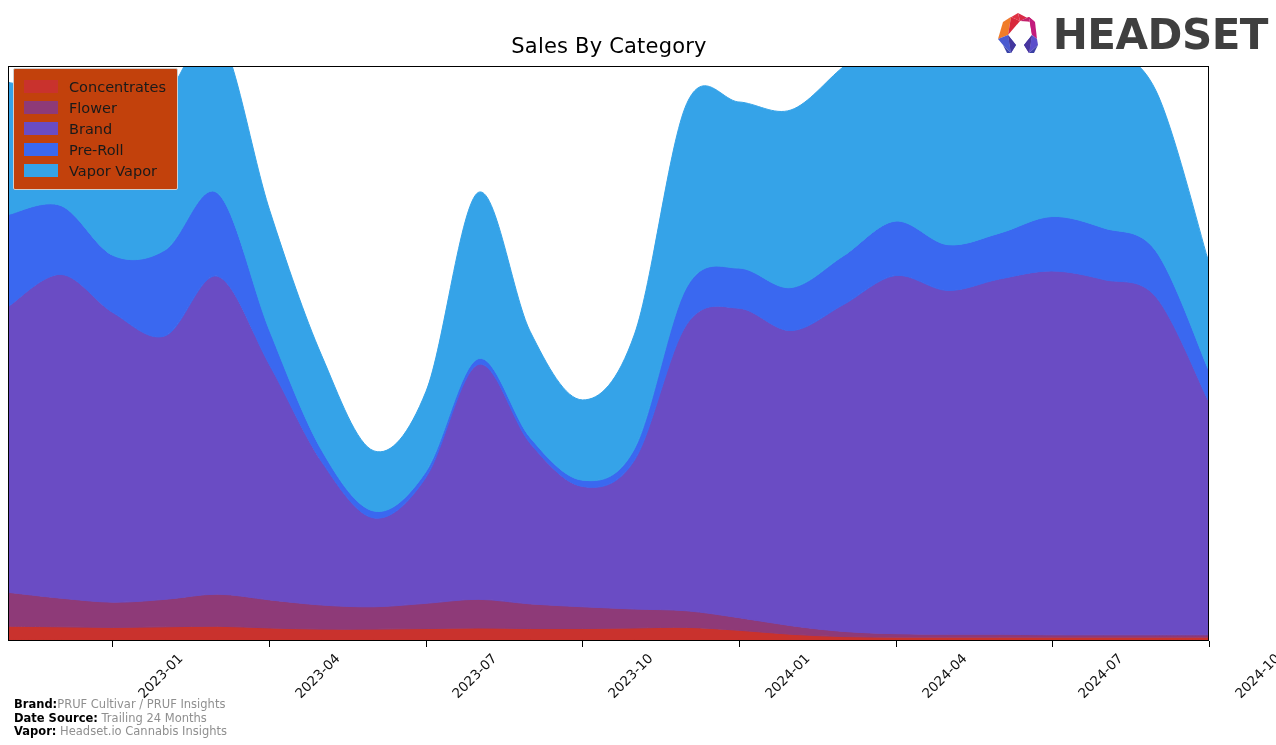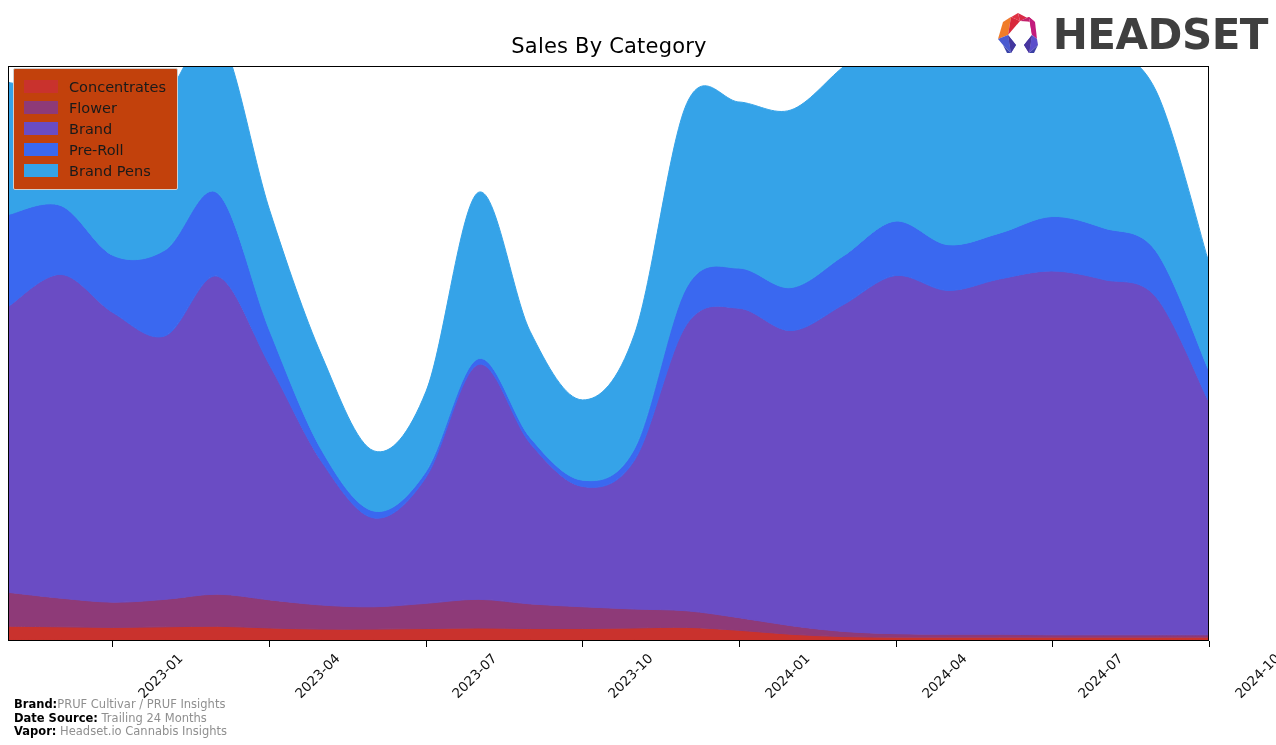--- a/index.html
+++ b/index.html
@@ -197,21 +197,21 @@
     <div class="legend-row">
       <span class="legend-swatch" style="background: rgb(106, 76, 196);"></span>
       <span class="legend-label">Brand</span>
     </div>
     <div class="legend-row">
       <span class="legend-swatch" style="background: rgb(58, 104, 240);"></span>
       <span class="legend-label">Pre-Roll</span>
     </div>
     <div class="legend-row">
       <span class="legend-swatch" style="background: rgb(53, 163, 232);"></span>
-      <span class="legend-label">Brand Pens</span>
+      <span class="legend-label">Vapor Vapor</span>
     </div>
   </div>
 
 <div id="x-axis">
     <div class="x-tick" style="left: 104.435px;"></div>
     <div class="x-label" style="left: 110.435px;">2023-01</div>
     <div class="x-tick" style="left: 261.087px;"></div>
     <div class="x-label" style="left: 267.087px;">2023-04</div>
     <div class="x-tick" style="left: 417.739px;"></div>
     <div class="x-label" style="left: 423.739px;">2023-07</div>

